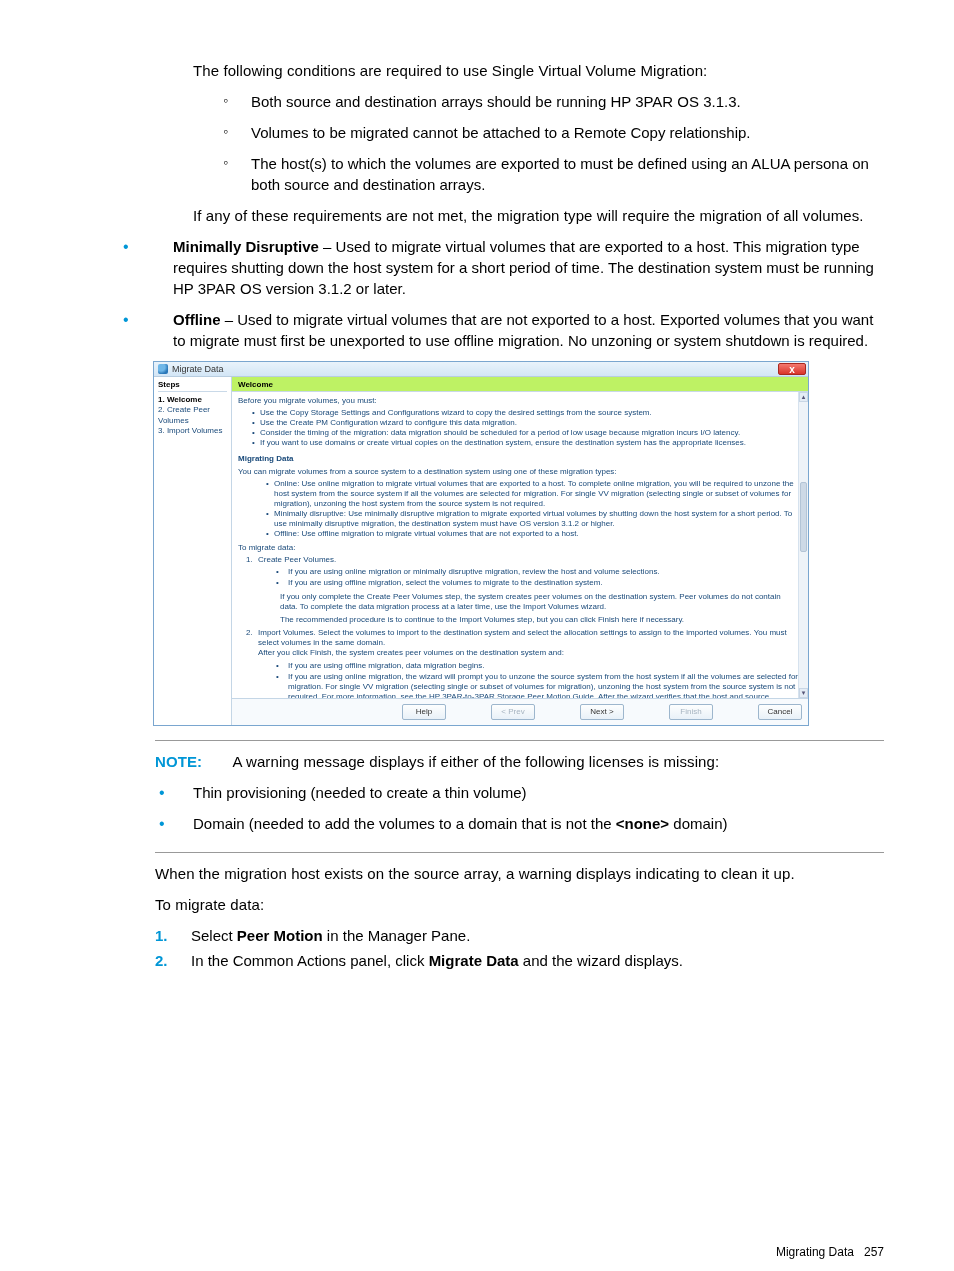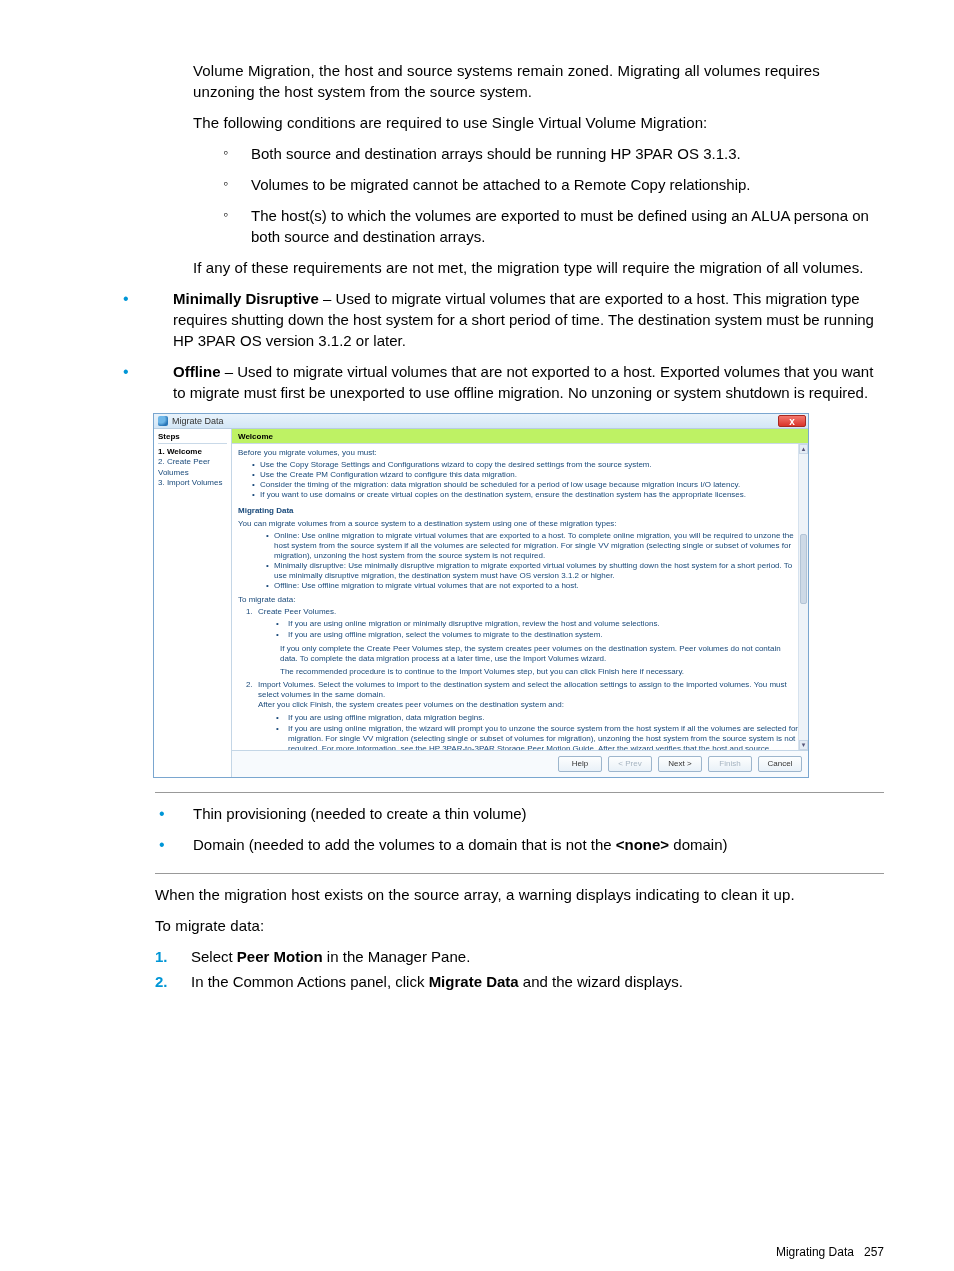--- a/index.html
+++ b/index.html
@@ -193,31 +193,30 @@
   .btnbar {
     border-top: 1px solid #c4d6e6;
     padding: 5px 6px;
     display: flex; justify-content: flex-end; gap: 6px;
     background: #f7fafd;
   }
   .btn {
     min-width: 44px; height: 16px;
     border: 1px solid #9db6cd; background: linear-gradient(to bottom,#fdfefe,#e9f1f8);
     font-size: 8px; text-align: center; line-height: 14px;
-    border-radius: 2px; color: #333; padding: 0 6px;
+    border-radius: 2px; color: #333; padding: 0 6px; margin-left: 39px;
   }
   .btn.dis { color: #a6b4c1; }
 </style>
 </head>
 <body>
 
 <div class="page">
 
   <div style="margin-left:38px;">
-    <div class="para">Volume Migration, the host and source systems remain zoned. Migrating all volumes requires unzoning the host system from the source system.</div>
     <div class="para">The following conditions are required to use Single Virtual Volume Migration:</div>
     <ul class="circlist">
       <li>Both source and destination arrays should be running HP 3PAR OS 3.1.3.</li>
       <li>Volumes to be migrated cannot be attached to a Remote Copy relationship.</li>
       <li>The host(s) to which the volumes are exported to must be defined using an ALUA persona on both source and destination arrays.</li>
     </ul>
     <div class="para">If any of these requirements are not met, the migration type will require the migration of all volumes.</div>
   </div>
 
   <ul class="bluelist neg-left">
@@ -290,20 +289,24 @@
           <div class="btn dis">&lt; Prev</div>
           <div class="btn">Next &gt;</div>
           <div class="btn dis">Finish</div>
           <div class="btn">Cancel</div>
         </div>
       </div>
     </div>
   </div>
 
   <div class="notebox">
+    <div class="para">
+      <span class="note-lbl">NOTE:</span>
+      <span>A warning message displays if either of the following licenses is missing:</span>
+    </div>
     <ul class="bluelist" style="margin-left:-2px;">
       <li style="padding-left:40px;">Thin provisioning (needed to create a thin volume)</li>
       <li style="padding-left:40px;">
         <span>Domain (needed to add the volumes to a domain that is not the </span><span class="heavy">&lt;none&gt;</span><span> domain)</span>
       </li>
     </ul>
   </div>
 
   <div class="para">When the migration host exists on the source array, a warning displays indicating to clean it up.</div>
   <div class="para">To migrate data:</div>

